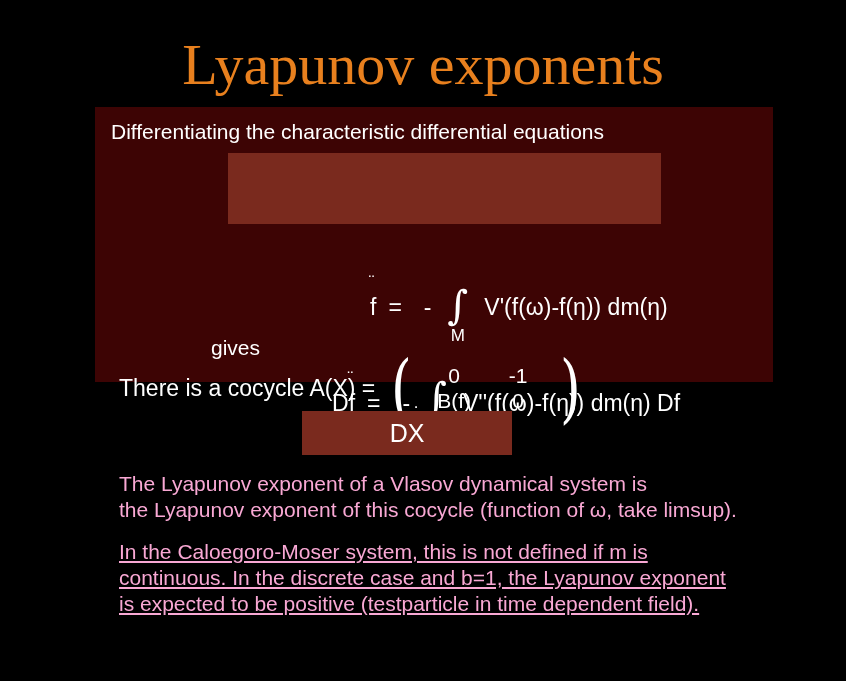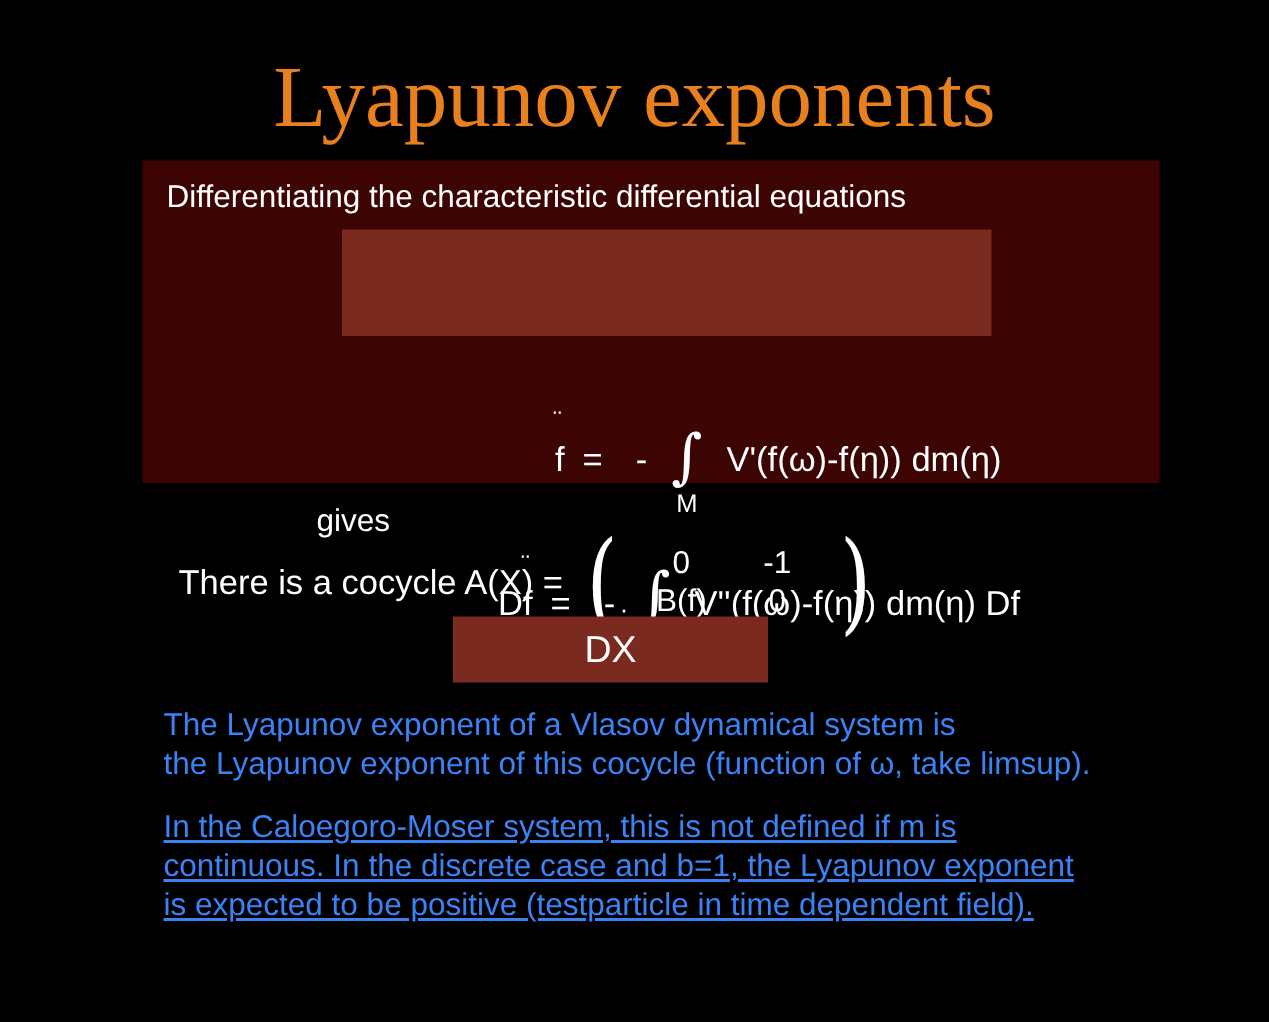--- a/index.html
+++ b/index.html
@@ -33,21 +33,21 @@
     white-space: nowrap;
     font-family: Liberation Serif, serif;
   }
 
   
   #deriv-panel {
     position: absolute;
     left: 95px;
     top: 107px;
     width: 678px;
-    height: 215px;
+    height: 275px;
     background: #3D0404;
   }
   #deriv-lead {
     position: absolute;
     left: 16px;
     top: 12px;
     color: #FFFFFF;
     font-size: 21px;
     line-height: 25px;
     white-space: nowrap;
@@ -192,22 +192,22 @@
     justify-content: center;
     color: #FFFFFF;
     font-size: 25px;
     line-height: 28px;
     white-space: nowrap;
   }
 
   
   .para {
     position: absolute;
-    left: 109px;
-    color: #3b82f6;
+    left: 119px;
+    color: #f9a8d4;
     font-size: 21px;
     line-height: 26px;
     white-space: pre-line;
   }
   #para1 { top: 471px; }
   #para2 { top: 539px; text-decoration: underline; }
 </style>
 </head>
 <body>
 

